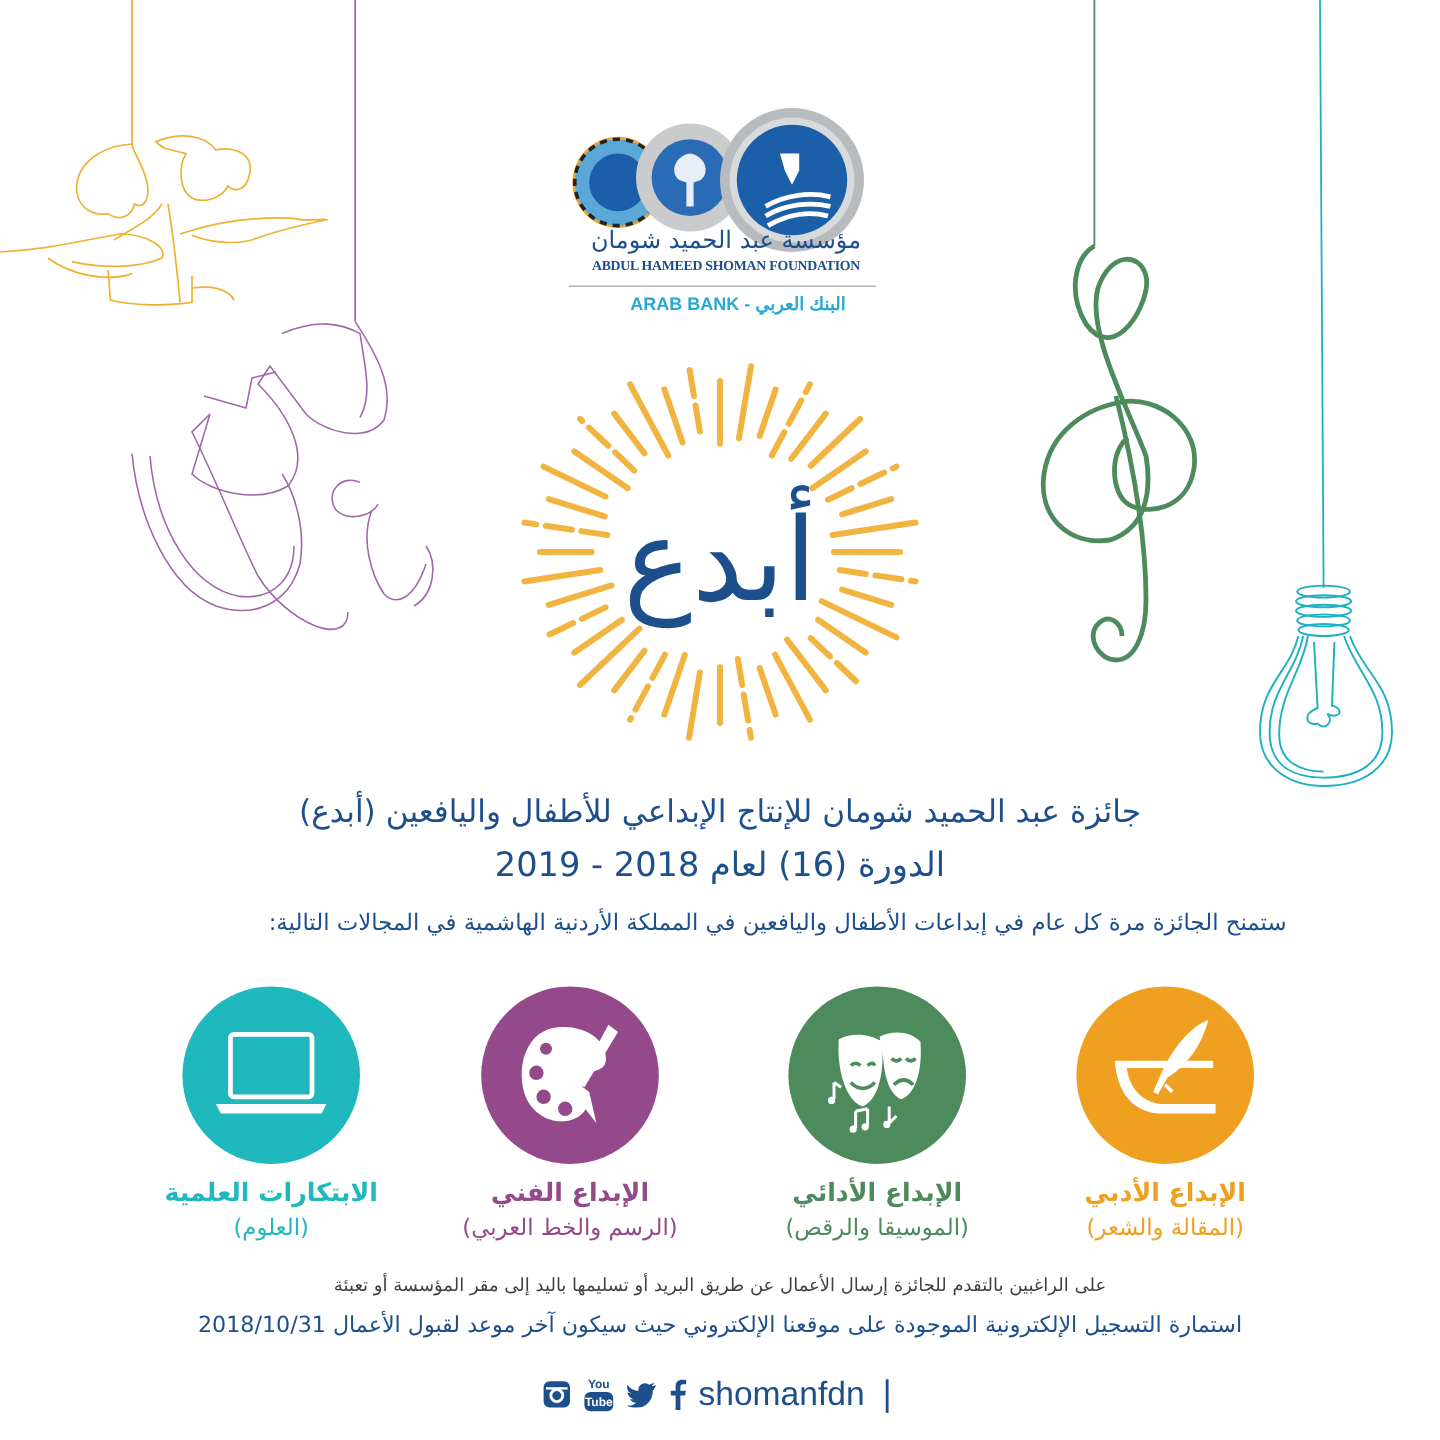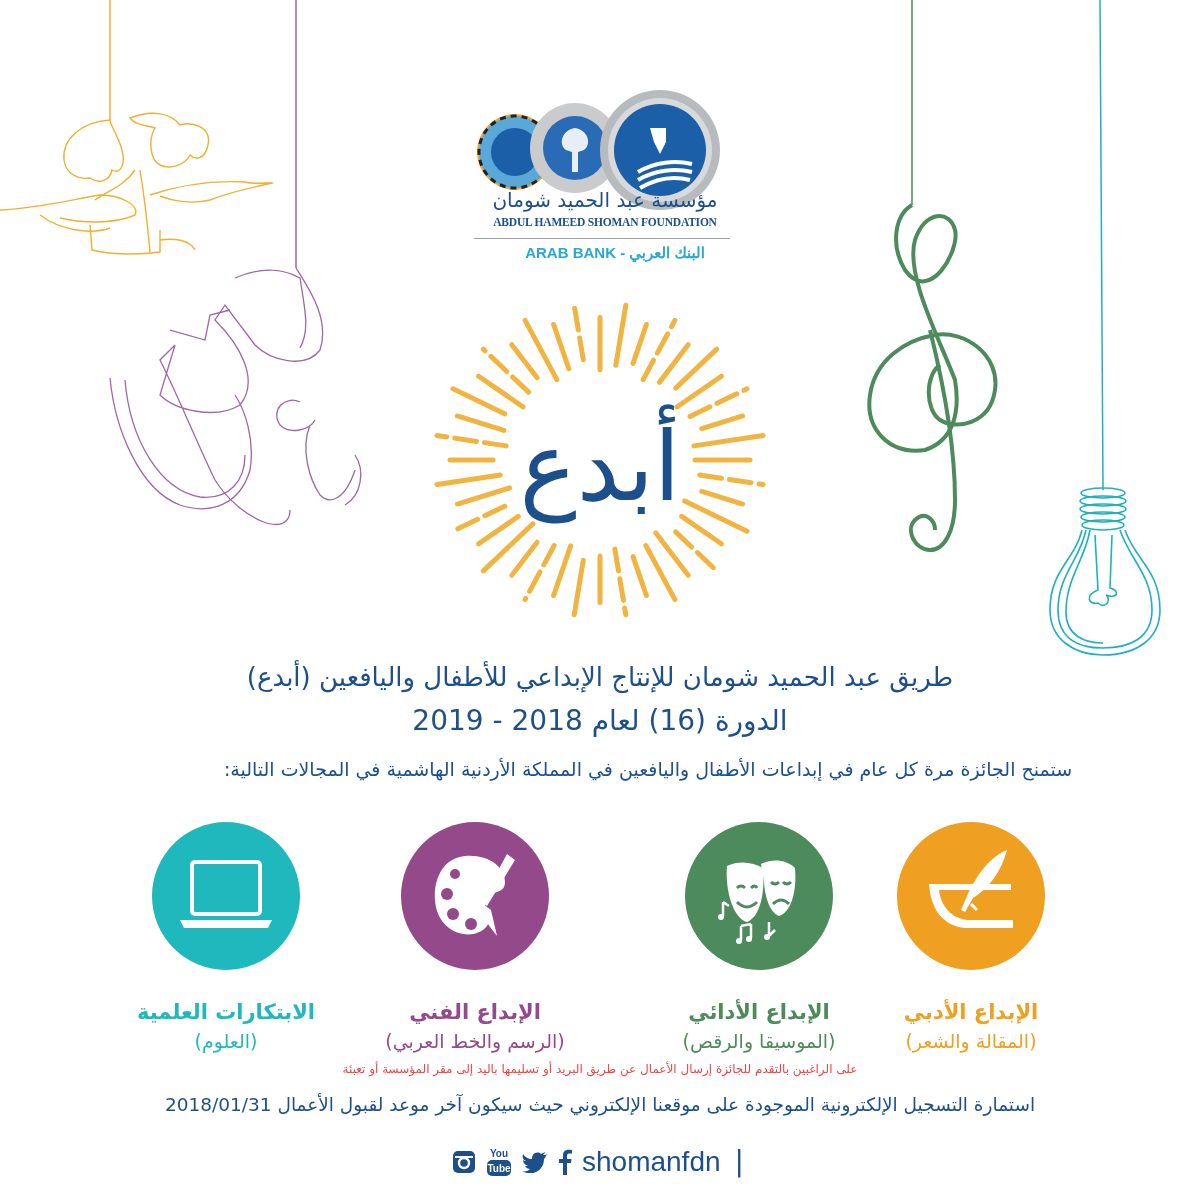--- a/index.html
+++ b/index.html
@@ -14,24 +14,24 @@
   .logo-line { left:474px; top:238px; width:256px; height:1px; background:#9ea3a8; }
   .logo-bank { left:480px; top:244px; width:270px; text-align:center; color:#29a8d6; font-size:15px; font-weight:bold; font-family:"Liberation Sans", sans-serif; }
   
   .title { left:0; width:1200px; text-align:center; color:#1d4f8c; }
   #t1 { top:662px; font-size:26px; }
   #t2 { top:704px; font-size:28px; }
   #t3 { top:758px; font-size:19px;margin-left:48px; }
   
   .cat { position:absolute; top:822px; width:190px; text-align:center; }
   .cat .circle { width:148px; height:148px; border-radius:50%; margin:0 auto; display:flex; align-items:center; justify-content:center; }
-  .cat .name { margin-top:30px; font-size:21px; font-weight:bold; }
+  .cat .name { margin-top:12px; font-size:21px; font-weight:bold; }
   .cat .sub { margin-top:6px; font-size:19px; }
   
-  #f1 { top:1062px; font-size:12px; color:#ef4444; }
+  #f1 { top:1062px; font-size:15px; color:#404040; }
   #f2 { top:1094px; font-size:18.5px; color:#1d4f8c; }
   .footer { left:0; top:1145px; width:1200px; display:flex; justify-content:center; align-items:center; gap:10px; color:#1d4f8c; }
   .footer .handle, .footer .url { font-size:28px; font-family:"Liberation Sans", sans-serif; }
   .footer .sep { font-size:28px; color:#1d4f8c; margin:0 4px; }
   .soc { display:inline-flex; align-items:center; justify-content:flex-start; }
 </style>
 </head>
 <body>
 
 <svg class="abs" style="left:0;top:0" width="1200" height="660">
@@ -137,21 +137,21 @@
       <line x1="239.36631048153976" y1="87.3748193897238" x2="268.16778784387094" y2="49.715078301569974"></line>
       <line x1="255.66042558696057" y1="93.12259569238743" x2="296.6726188957803" y2="54.16101204900865"></line>
       <line x1="256.85661446562" y1="111.95238098060429" x2="301.3525491562421" y2="81.24060154832256"></line>
       <line x1="269.99165894302513" y1="121.43961154999047" x2="327.0160764910807" y2="93.83698916582601" stroke-dasharray="22 8"></line>
       <line x1="281.7630472435814" y1="133.58842252178658" x2="322.658477444273" y2="120.96507830156996"></line>
       <line x1="273.8303923565381" y1="150.88178953011914" x2="342.96857619819775" y2="140.47889760494377"></line>
     </g>
   <text x="180" y="205" text-anchor="middle" font-size="96" fill="#1d4f8c" font-family="DejaVu Serif, serif">أبدع</text>
 </svg>
 
-<div id="t1" class="abs title rtl">طريق عبد الحميد شومان للإنتاج الإبداعي للأطفال واليافعين (أبدع)</div>
+<div id="t1" class="abs title rtl">جائزة عبد الحميد شومان للإنتاج الإبداعي للأطفال واليافعين (أبدع)</div>
 <div id="t2" class="abs title rtl">الدورة (16) لعام 2018 - 2019</div>
 <div id="t3" class="abs title rtl">ستمنح الجائزة مرة كل عام في إبداعات الأطفال واليافعين في المملكة الأردنية الهاشمية  في المجالات التالية:</div>
 
 <div class="cat" style="left:131px">
   <div class="circle" style="background:#1fb8bd">
     <svg width="96" height="80" viewBox="0 0 96 80">
         <rect x="14" y="6" width="68" height="52" rx="3" fill="none" stroke="#fff" stroke-width="4"></rect>
         <rect x="20" y="12" width="56" height="40" fill="#fff" opacity="0.0"></rect>
         <path d="M2 64 L94 64 L90 72 L6 72 Z" fill="#fff"></path>
       </svg>
@@ -167,21 +167,21 @@
         <circle cx="22" cy="48" r="6" fill="#94498a"></circle>
         <circle cx="28" cy="68" r="6" fill="#94498a"></circle>
         <circle cx="46" cy="78" r="6" fill="#94498a"></circle>
         <path d="M82 8 L90 14 L62 60 L56 56 Z" fill="#fff"></path>
         <path d="M58 58 L66 64 L72 90 L52 64 Z" fill="#fff"></path>
       </svg>
   </div>
   <div class="name rtl" style="color:#94498a">الإبداع الفني</div>
   <div class="sub rtl" style="color:#94498a">(الرسم والخط العربي)</div>
 </div>
-<div class="cat" style="left:664px">
+<div class="cat" style="left:636px">
   <div class="circle" style="background:#4d8a5c">
     <svg width="100" height="100" viewBox="0 0 100 100">
         <path d="M18 20 C30 14 44 16 54 22 C56 45 52 70 38 76 C24 72 16 45 18 20Z" fill="#fff"></path>
         <path d="M28 42 Q32 38 36 42 M42 42 Q46 38 48 42 M28 56 Q38 66 48 56" stroke="#4d8a5c" stroke-width="3" fill="none"></path>
         <path d="M52 18 C64 12 78 14 86 22 C88 46 82 66 70 70 C60 66 56 50 55 36Z" fill="#fff"></path>
         <path d="M62 36 Q66 40 70 36 M74 36 Q78 40 82 36 M64 58 Q72 50 80 58" stroke="#4d8a5c" stroke-width="3" fill="none"></path>
         <path d="M14 56 L14 70 M14 56 L20 60" stroke="#fff" stroke-width="2.5"></path>
         <circle cx="12" cy="71" r="3" fill="#fff"></circle>
         <path d="M32 80 L32 94 M42 78 L42 92 M32 80 L42 78" stroke="#fff" stroke-width="2.5"></path>
         <circle cx="30" cy="95" r="3" fill="#fff"></circle>
@@ -199,21 +199,21 @@
         <path d="M8 38 L90 38 L90 44 L18 44 C20 60 30 72 46 74 L92 74 L92 82 L44 82 C24 80 10 66 8 38Z" fill="#fff"></path>
         <path d="M86 4 C70 10 56 28 46 50 L40 64 L44 66 L52 52 C68 42 80 26 86 4Z" fill="#fff"></path>
         <path d="M50 58 L56 64" stroke="#fff" stroke-width="3"></path>
       </svg>
   </div>
   <div class="name rtl" style="color:#f0a020">الإبداع الأدبي</div>
   <div class="sub rtl" style="color:#f0a020">(المقالة والشعر)</div>
 </div>
 
 <div id="f1" class="abs title rtl">على الراغبين بالتقدم للجائزة إرسال الأعمال عن طريق البريد أو تسليمها باليد إلى مقر المؤسسة  أو تعبئة</div>
-<div id="f2" class="abs title rtl">استمارة التسجيل الإلكترونية الموجودة على موقعنا الإلكتروني حيث سيكون آخر موعد لقبول الأعمال 2018/01/31</div>
+<div id="f2" class="abs title rtl">استمارة التسجيل الإلكترونية الموجودة على موقعنا الإلكتروني حيث سيكون آخر موعد لقبول الأعمال 2018/10/31</div>
 
 <div class="abs footer">
   <span class="soc">
     <svg width="24" height="24" viewBox="0 0 24 24">
         <rect x="1" y="1" width="22" height="22" rx="5" fill="#1d4f8c"></rect>
         <circle cx="12" cy="13" r="5" fill="none" stroke="#fff" stroke-width="2.4"></circle>
         <rect x="3" y="6" width="18" height="2" fill="#fff"></rect>
       </svg>
   </span>
   <span class="soc">

